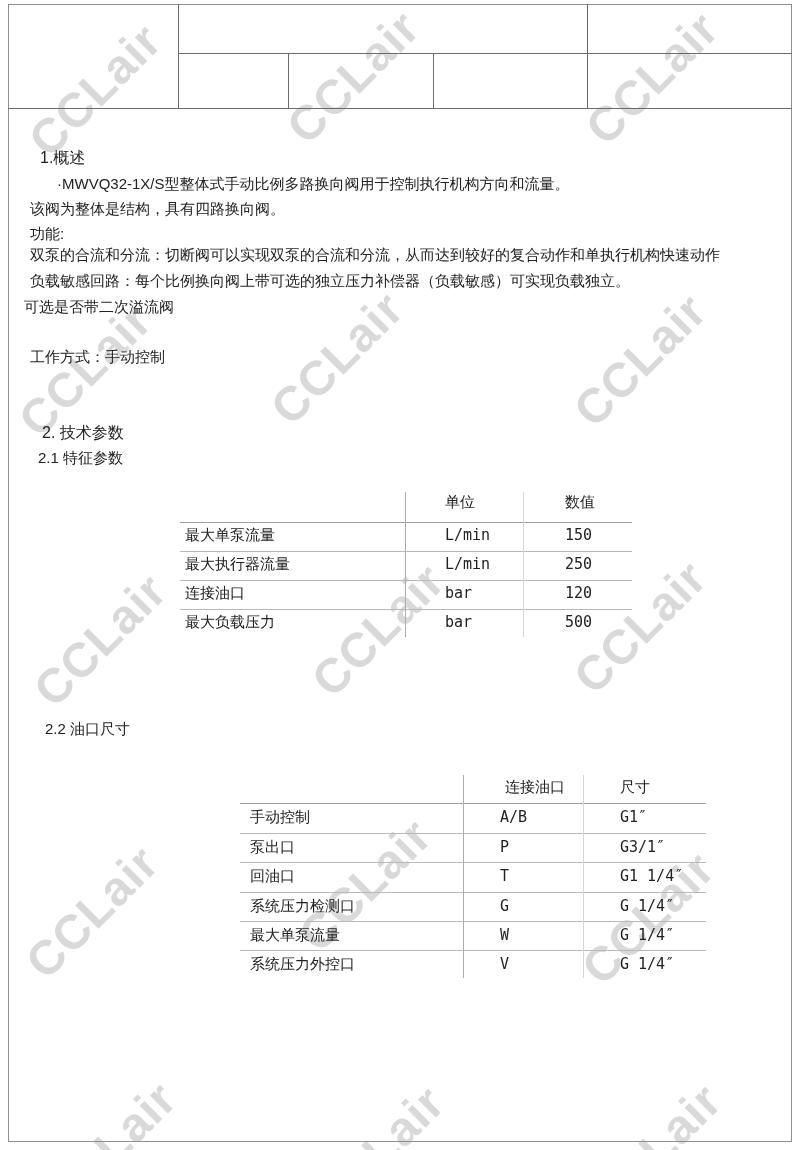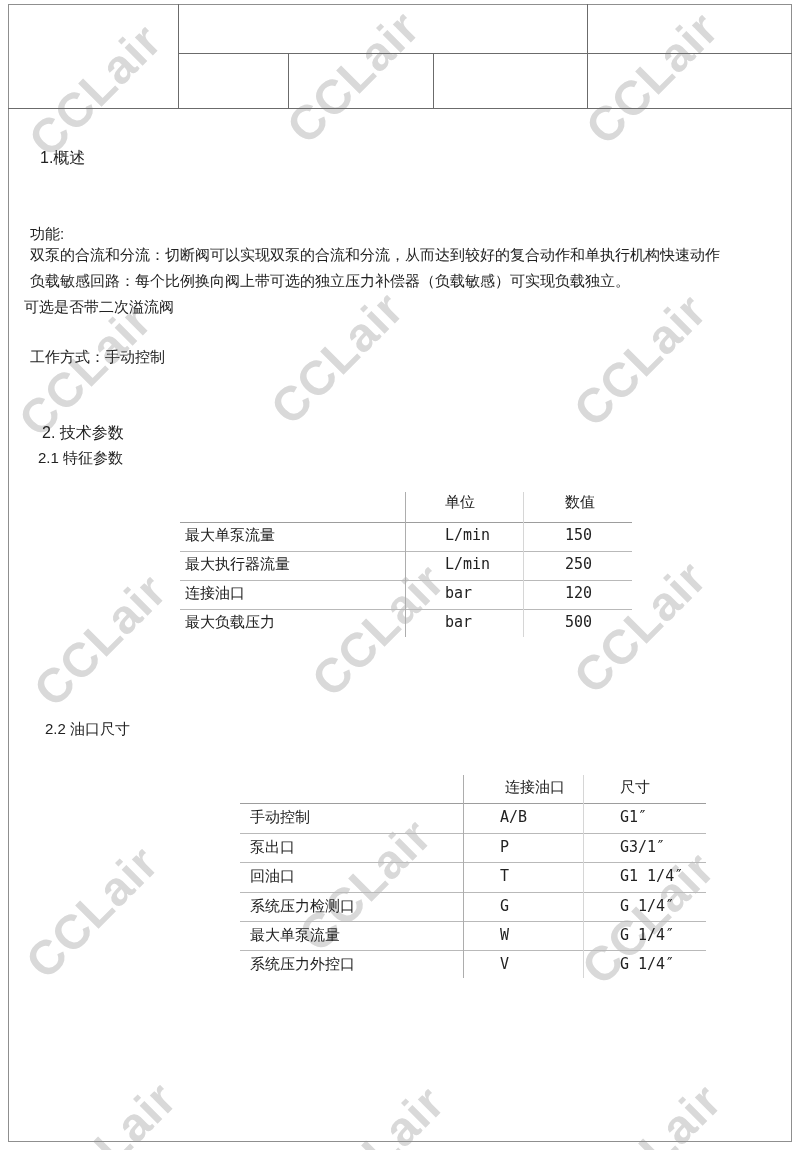--- a/index.html
+++ b/index.html
@@ -78,20 +78,22 @@
   <div class="frame"></div>
   <div class="hline" id="hdr-row-split"></div>
   <div class="hline" id="hdr-bottom"></div>
   <div class="vline" id="hdr-v-left"></div>
   <div class="vline" id="hdr-v-right"></div>
   <div class="vline" id="hdr-v-sub1"></div>
   <div class="vline" id="hdr-v-sub2"></div>
 
 
   <div class="txt heading" style="left:40px;top:148px">1.概述</div>
+  <div class="txt" style="left:57px;top:175px">·MWVQ32-1X/S型整体式手动比例多路换向阀用于控制执行机构方向和流量。</div>
+  <div class="txt" style="left:30px;top:200px">该阀为整体是结构，具有四路换向阀。</div>
   <div class="txt" style="left:30px;top:225px">功能:</div>
   <div class="txt" style="left:30px;top:272px">负载敏感回路：每个比例换向阀上带可选的独立压力补偿器（负载敏感）可实现负载独立。</div>
   <div class="txt" style="left:30px;top:246px">双泵的合流和分流：切断阀可以实现双泵的合流和分流，从而达到较好的复合动作和单执行机构快速动作</div>
   <div class="txt" style="left:24px;top:298px">可选是否带二次溢流阀</div>
   <div class="txt" style="left:30px;top:348px">工作方式：手动控制</div>
 
   <div class="txt heading" style="left:42px;top:423px">2. 技术参数</div>
   <div class="txt" style="left:38px;top:449px">2.1 特征参数</div>
 
   <div class="txt" style="left:445px;top:493px">单位</div>

